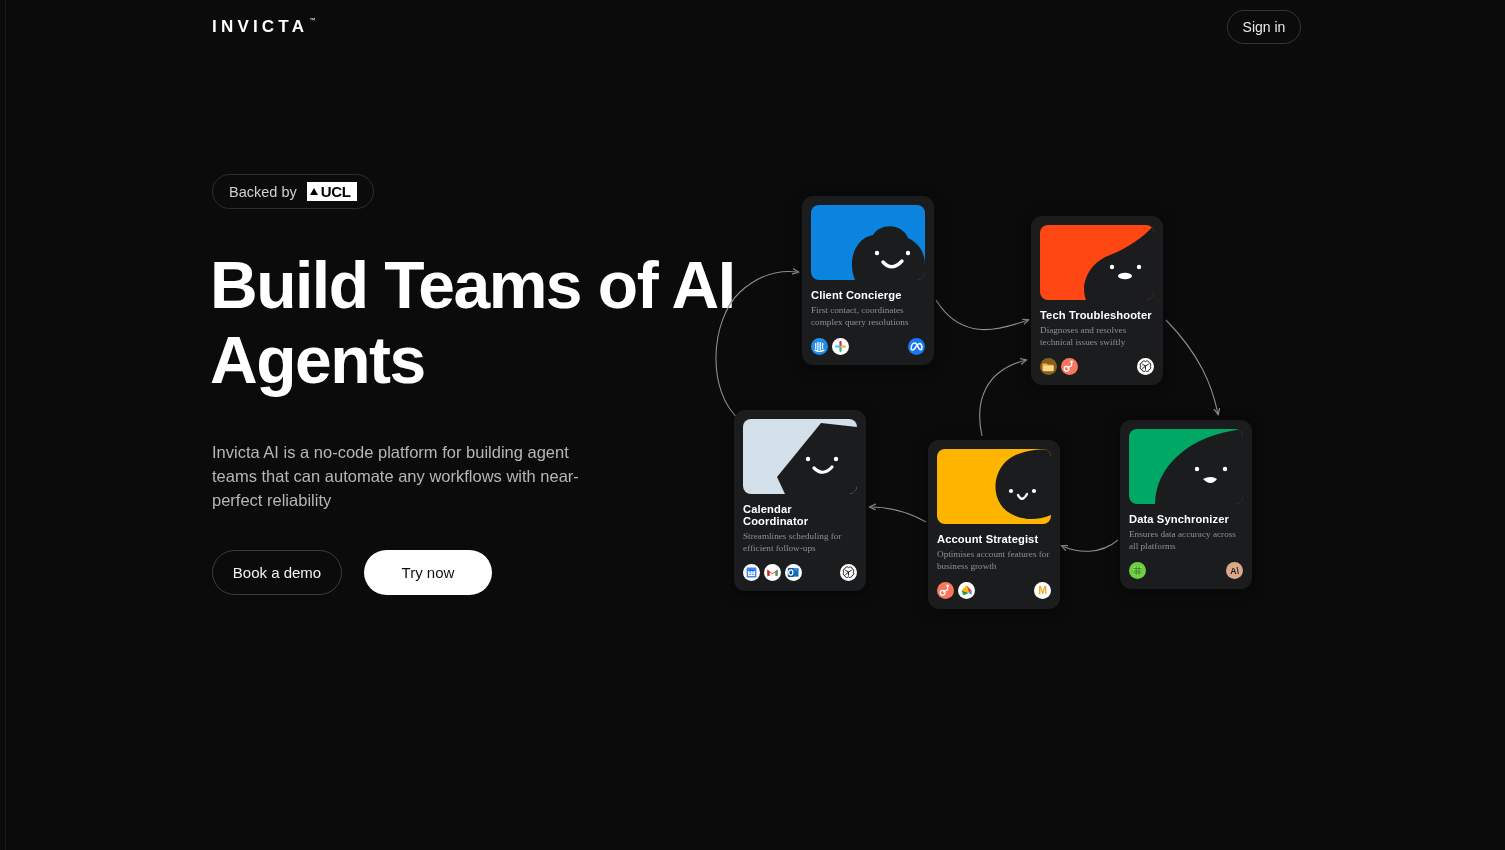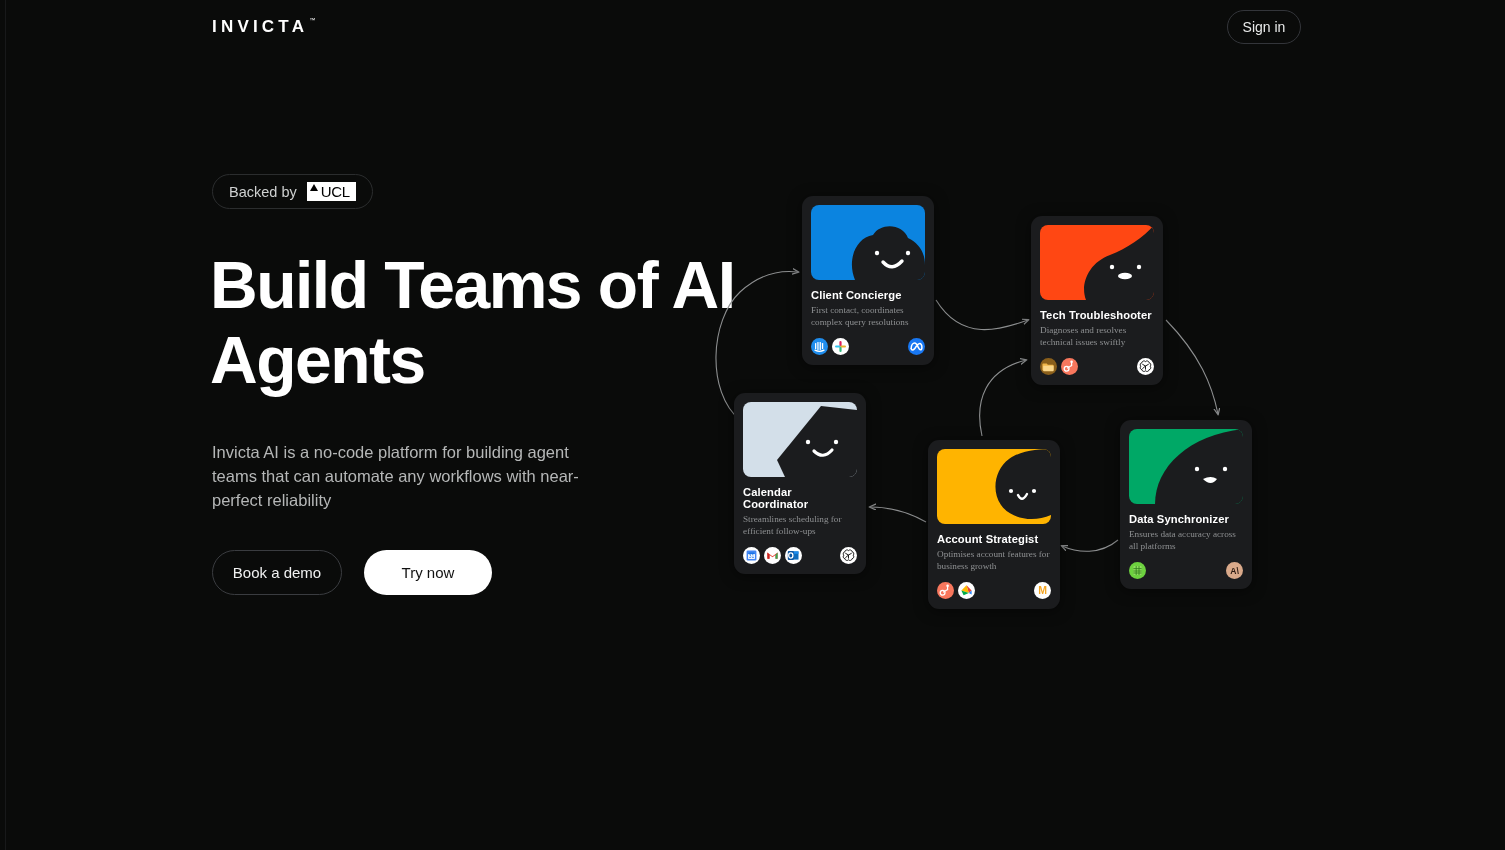--- a/index.html
+++ b/index.html
@@ -50,22 +50,22 @@
   }
 
   
   .badge {
     position: absolute; left: 212px; top: 174px;
     height: 35px; padding: 0 16px; border-radius: 18px;
     border: 1px solid #2b2d2e; display: flex; align-items: center; gap: 10px;
   }
   .badge-text { color: #cfd1d1; font-size: 14.5px; }
   .ucl-logo {
-    background: #ffffff; color: #000; font-weight: 400; font-size: 15px;
-    padding: 2px 6px 2px 3px; line-height: 1.05; display: flex; gap: 2px;
+    background: #ffffff; color: #000; font-weight: 700; font-size: 15px;
+    padding: 2px 6px 2px 3px; line-height: 1.05; display: flex; align-items: center; gap: 2px;
     letter-spacing: -0.3px;
   }
   .ucl-tri {
     width: 0; height: 0; border-left: 4px solid transparent; border-right: 4px solid transparent;
     border-bottom: 7px solid #000; margin-right: 1px;
   }
 
   .headline {
     position: absolute; left: 210px; top: 248px; width: 620px;
     color: #ffffff; font-size: 66px; line-height: 75px; font-weight: 700;
@@ -97,21 +97,21 @@
   .card-icons { display: flex; align-items: center; }
   .icon-circle {
     border-radius: 50%; display: flex; align-items: center; justify-content: center;
     overflow: hidden; flex: none;
   }
   .spacer { flex: 1 1 auto; }
 
   
   .c-client   { left: 102px; top: 26px;  width: 132px; }
   .c-tech     { left: 331px; top: 46px;  width: 132px; }
-  .c-calendar { left: 34px;  top: 223px; width: 132px; }
+  .c-calendar { left: 34px;  top: 240px; width: 132px; }
   .c-account  { left: 228px; top: 270px; width: 132px; }
   .c-data     { left: 420px; top: 250px; width: 132px; }
 
   .c-client   .card-avatar,
   .c-tech     .card-avatar,
   .c-calendar .card-avatar,
   .c-account  .card-avatar,
   .c-data     .card-avatar { height: 75px; }
 
   .card-title { font-size: 11.2px; margin-top: 9px; }

